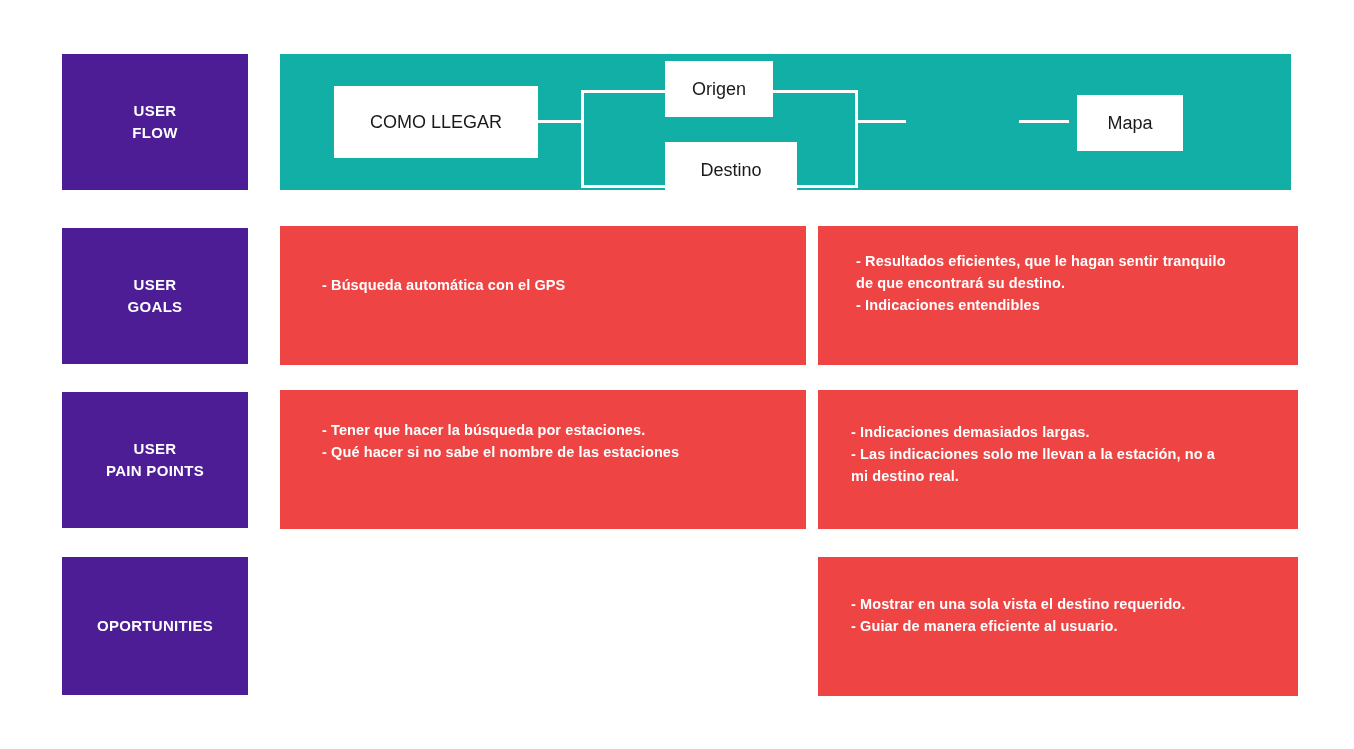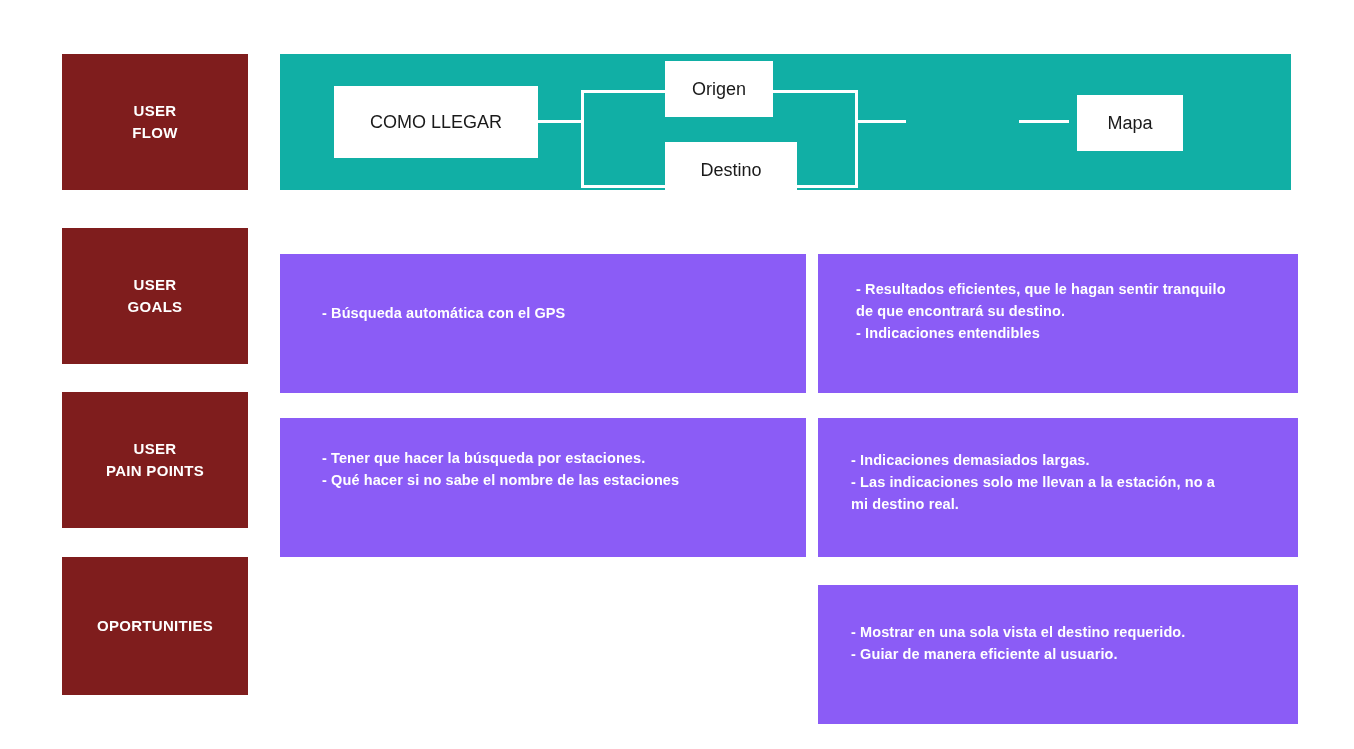--- a/index.html
+++ b/index.html
@@ -17,40 +17,39 @@
   }
 
   .canvas {
     position: absolute;
     inset: 0;
   }
 
   
   .label-cell {
     position: absolute;
-    background: #7f1d1d;
+    background: #4c1d95;
     display: flex;
     align-items: center;
     justify-content: center;
     text-align: center;
     color: #ffffff;
     font-weight: bold;
     font-size: 15px;
     letter-spacing: 0.3px;
     line-height: 1.45;
   }
   .label-cell .label-text {
     white-space: pre-line;
   }
 
   
   .panel {
     position: absolute;
-    background: #8b5cf6;
-    margin-top: 28px;
+    background: #ef4444;
   }
 
   .panel-text {
     position: absolute;
     color: #ffffff;
     font-weight: bold;
     font-size: 14.5px;
     line-height: 1.5;
     white-space: pre-line;
     letter-spacing: 0.1px;

